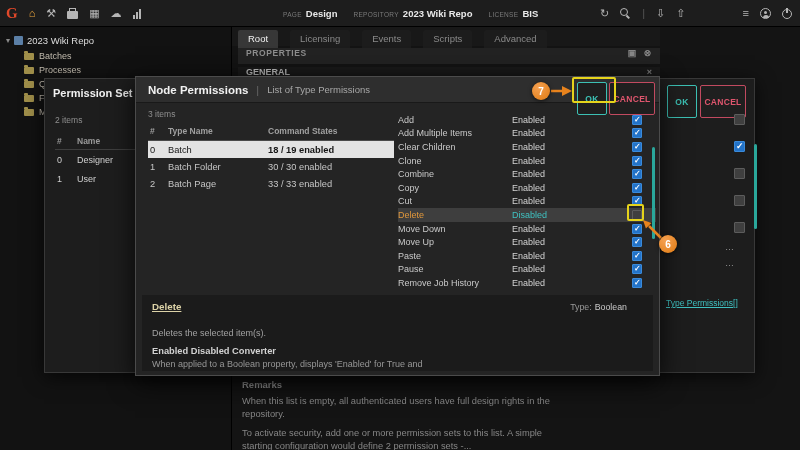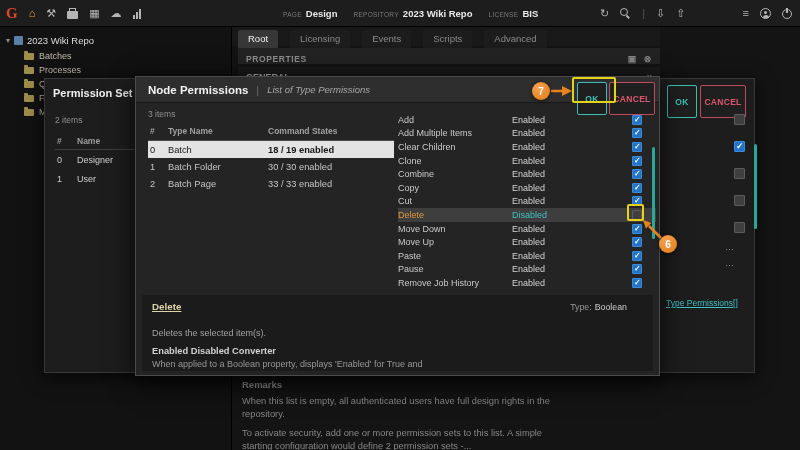--- a/index.html
+++ b/index.html
@@ -38,21 +38,21 @@
   .tree-item{display:flex;align-items:center;gap:5px;padding:2px 0 2px 24px;font-size:9px;color:#c2bbae}
   .folder{display:inline-block;width:10px;height:7px;background:#a08f4a;border-radius:1px;position:relative}
   .folder::before{content:"";position:absolute;top:-2px;left:0;width:4px;height:2px;background:#a08f4a;border-radius:1px 1px 0 0}
 
   
   .main{position:absolute;left:232px;top:27px;width:568px;height:423px;background:#141414}
   .tabstrip{position:absolute;left:0;top:0;width:428px;height:19px;background:#181818}
   .tabs{position:absolute;left:6px;top:3px;display:flex;gap:12px}
   .tab{padding:3px 10px 4px;font-size:9.5px;color:#8a8a8a;background:#1c1c1c;border-radius:2px 2px 0 0}
   .tab.active{background:#373737;color:#f0f0f0}
-  .bar{position:absolute;left:6px;width:422px;display:flex;align-items:flex-end;padding:0 8px}
+  .bar{position:absolute;left:6px;width:422px;display:flex;align-items:flex-start;padding:0 8px}
   .props-bar{top:21px;height:16px;background:#232323;font-size:8.5px;font-weight:bold;color:#8d8d8d;letter-spacing:.6px}
   .gen-bar{top:40px;height:15px;background:#1b1b1b;font-size:9px;font-weight:bold;color:#c9c9c9}
   .bar .right-icons{margin-left:auto;display:flex;gap:7px;color:#888;font-size:9px}
   .remarks{position:absolute;left:10px;top:352px;width:312px}
   .remarks h4{font-size:9.5px;color:#9a9a9a;margin-bottom:5px}
   .remarks p{font-size:9.3px;color:#868686;line-height:1.35;margin-bottom:7px}
 
   
   .btn{display:inline-flex;align-items:center;justify-content:center;height:33px;font-size:8.5px;font-weight:bold;
        background:#1f1f1f;border-radius:2px;letter-spacing:.3px;padding:0}
@@ -75,21 +75,21 @@
   .mini-table .row{display:flex;font-size:9px;color:#cfcfcf;padding:4.5px 0}
   .col-idx{width:22px;padding-left:2px}
   .dots{position:absolute;font-size:9px;color:#999;letter-spacing:1px}
 
   
   .modal{position:absolute;left:135px;top:76px;width:525px;height:300px;background:#242424;
          border:1px solid #4b4b4b;box-shadow:0 6px 24px rgba(0,0,0,.8);z-index:10}
   .modal-header{height:26px;background:#2e2e2e;border-bottom:1px solid #191919;display:flex;align-items:center;padding:0 12px}
   .modal-title{font-size:11.5px;font-weight:bold;color:#f2f2f2}
   .modal-sep{color:#666;margin:0 8px;font-size:11px}
-  .modal-sub{font-size:9.5px;font-style:italic;color:#a8a8a8}
+  .modal-sub{font-size:9.5px;color:#a8a8a8}
   .type-list{position:absolute;left:12px;top:32px;width:246px}
   .type-list .items-count{display:block;margin-bottom:7px}
   .type-hd{display:flex;font-size:8.5px;color:#a0a0a0;padding-bottom:4px;border-bottom:1px solid #4a4a4a;font-weight:bold}
   .type-row{display:flex;align-items:center;height:17px;font-size:9.3px;color:#c6c6c6}
   .type-row.selected{background:#e3e3e3;color:#161616}
   .type-row.selected .t-states{font-weight:bold}
   .t-idx{width:20px;padding-left:2px}
   .t-name{width:100px}
   .t-states{flex:1}
   .perm-list{position:absolute;left:262px;top:36px;width:258px}

